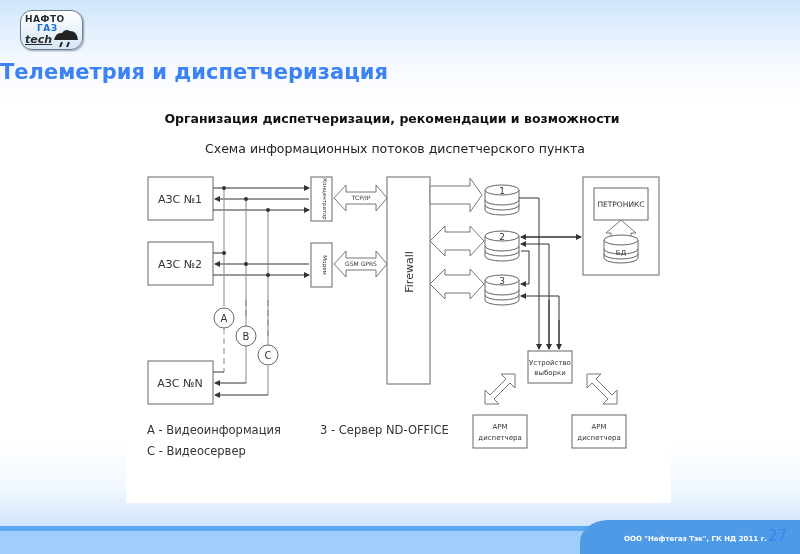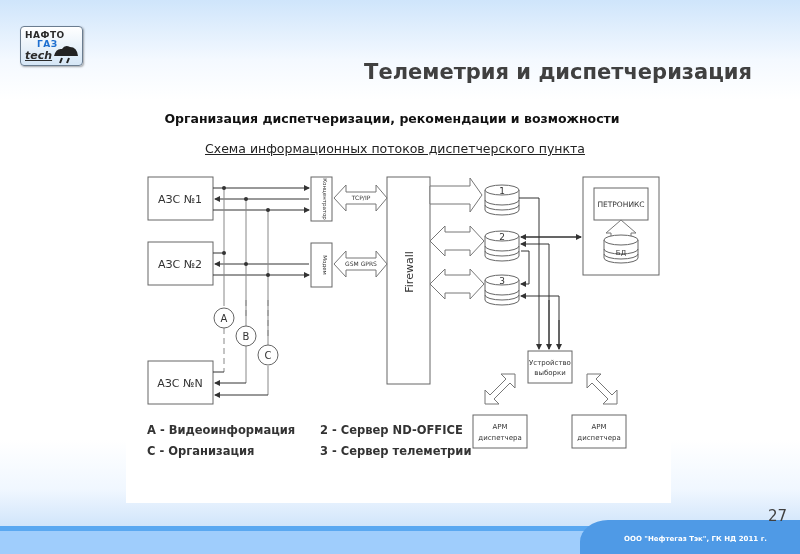--- a/index.html
+++ b/index.html
@@ -3,65 +3,64 @@
 <meta charset="utf-8">
 <style>
   html, body { margin: 0; padding: 0; }
   body {
     width: 800px; height: 554px; position: relative; overflow: hidden;
     font-family: "DejaVu Sans", sans-serif;
     background: linear-gradient(to bottom, #cfe5fb 0px, #f4f9ff 60px, #ffffff 100px, #ffffff 440px, #f0f7ff 490px, #cde3fa 530px);
   }
   .logo {
     position: absolute; left: 20px; top: 10px; width: 61px; height: 38px;
-    border: 1px solid #6b7d90; border-radius: 4px;
+    border: 1px solid #6b7d90; border-radius: 12px;
     background: linear-gradient(to bottom, #ffffff, #d5e6f6);
     box-shadow: 1px 1px 2px rgba(0,0,0,0.35);
-    margin-top: 16px;
   }
   .logo .l1 { position: absolute; left: 4px; top: 3px; font: bold 9px "DejaVu Sans", sans-serif; color: #2b2b2b; letter-spacing: 0.5px; }
   .logo .l2 { position: absolute; left: 16px; top: 12px; font: bold 9px "DejaVu Sans", sans-serif; color: #1e6fd0; letter-spacing: 0.5px; text-align: center; }
   .logo .l3 { position: absolute; left: 4px; top: 22px; font: bold italic 11px "DejaVu Sans", sans-serif; color: #2b2b2b; text-decoration: underline; }
   .logo svg { position: absolute; right: 3px; top: 17px; }
   .title {
-    position: absolute; left: 0; right: 0; top: 60px; text-align: right;
-    font: bold 21px "DejaVu Sans", sans-serif; color: #404040; padding-right: 48px;
+    position: absolute; left: 0; right: 0; top: 60px; text-align: left;
+    font: bold 21px "DejaVu Sans", sans-serif; color: #3b82f6; padding-right: 48px;
   }
   .subtitle {
     position: absolute; left: 0; right: 0; top: 111px; text-align: center;
     font: bold 12.5px "DejaVu Sans", sans-serif; color: #111; padding-right: 16px;
   }
   .scheme-caption {
     position: absolute; left: 0; right: 0; top: 141px; text-align: center;
-    font: 12.5px "DejaVu Sans", sans-serif; color: #222; padding-right: 10px; text-decoration: underline;
+    font: 12.5px "DejaVu Sans", sans-serif; color: #222; padding-right: 10px;
   }
   .panel {
     position: absolute; left: 126px; top: 163px; width: 545px; height: 340px; background: #ffffff;
   }
   svg.diagram { position: absolute; left: 0; top: 0; }
   svg text { font-family: "DejaVu Sans", sans-serif; fill: #333; }
   .legend { position: absolute; font: 11.5px "DejaVu Sans", sans-serif; color: #333; }
-  .legend div { height: 21px; line-height: 21px; white-space: nowrap; font-weight: bold; }
+  .legend div { height: 21px; line-height: 21px; white-space: nowrap; }
   .footer-band {
     position: absolute; left: 0; top: 526px; width: 800px; height: 28px;
     background: #9fcdfc;
     border-top: 5px solid #5aa8f1;
   }
   .footer-tab {
     position: absolute; left: 580px; top: 520px; width: 220px; height: 34px;
     background: #4f9ae6;
     border-top-left-radius: 28px 22px;
   }
   .footer-text {
     position: absolute; left: 624px; top: 535px;
     font: bold 7px "DejaVu Sans", sans-serif; color: #ffffff;
   }
   .page-num {
-    position: absolute; left: 768px; top: 507px;
-    font: 15px "DejaVu Sans", sans-serif; color: #404040;
+    position: absolute; left: 768px; top: 527px;
+    font: 15px "DejaVu Sans", sans-serif; color: #3b82f6;
   }
 </style>
 </head>
 <body>
 
 <div class="logo">
   <span class="l1">НАФТО</span>
   <span class="l2">ГАЗ</span>
   <span class="l3">tech</span>
   <svg width="26" height="20">
@@ -212,23 +211,22 @@
   <text x="550" y="365" font-size="7" text-anchor="middle">Устройство</text>
   <text x="550" y="375" font-size="7" text-anchor="middle">выборки</text>
   <text x="500" y="429" font-size="7" text-anchor="middle">АРМ</text>
   <text x="500" y="440" font-size="7" text-anchor="middle">диспетчера</text>
   <text x="599" y="429" font-size="7" text-anchor="middle">АРМ</text>
   <text x="599" y="440" font-size="7" text-anchor="middle">диспетчера</text>
 </svg>
 
 <div class="legend" style="left:147px; top:420px;">
   <div>A - Видеоинформация</div>
-  <div>C - Организация</div>
+  <div>C - Видеосервер</div>
 </div>
 <div class="legend" style="left:320px; top:420px;">
-  <div>2 - Сервер ND-OFFICE</div>
-  <div>3 - Сервер телеметрии</div>
+  <div>3 - Сервер ND-OFFICE</div>
 </div>
 
 <div class="footer-band"></div>
 <div class="footer-tab"></div>
 <div class="footer-text">ООО "Нефтегаз Тэк", ГК НД 2011 г.</div>
 <div class="page-num">27</div>
 
 </body></html>

